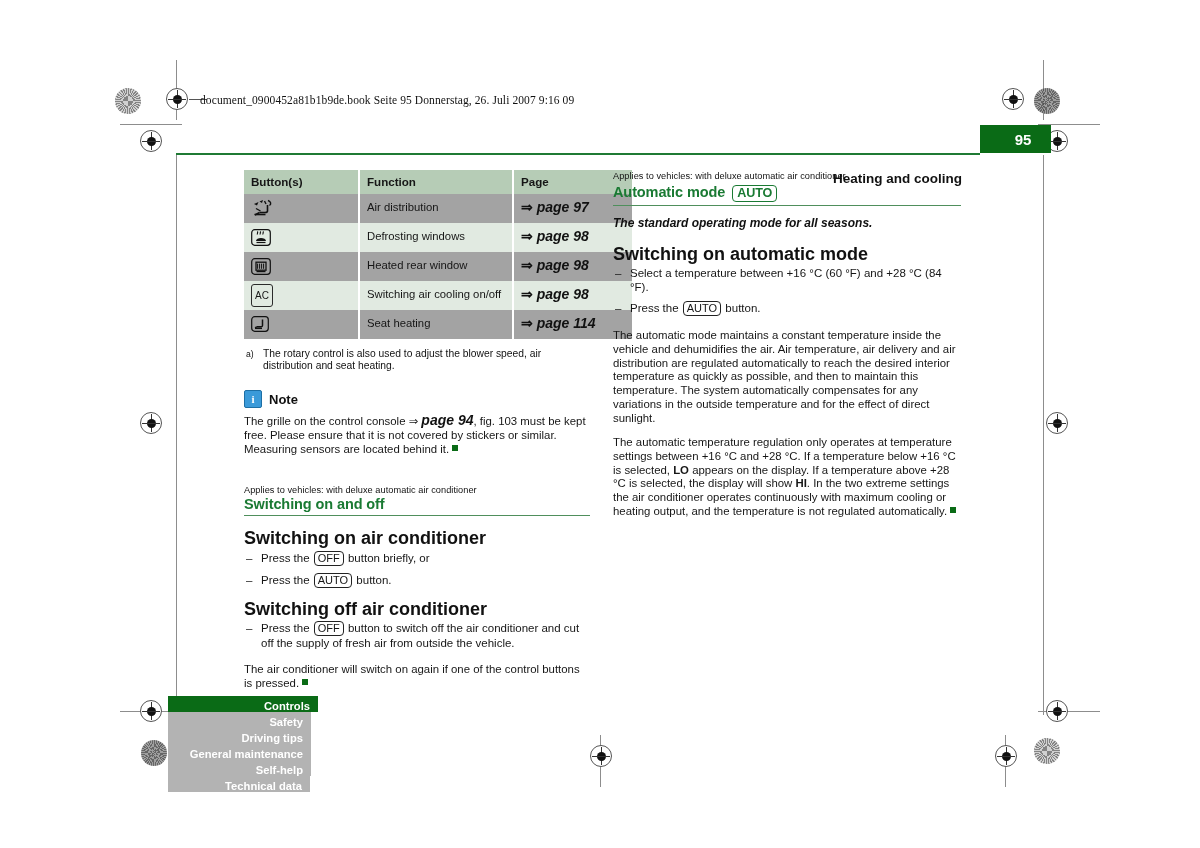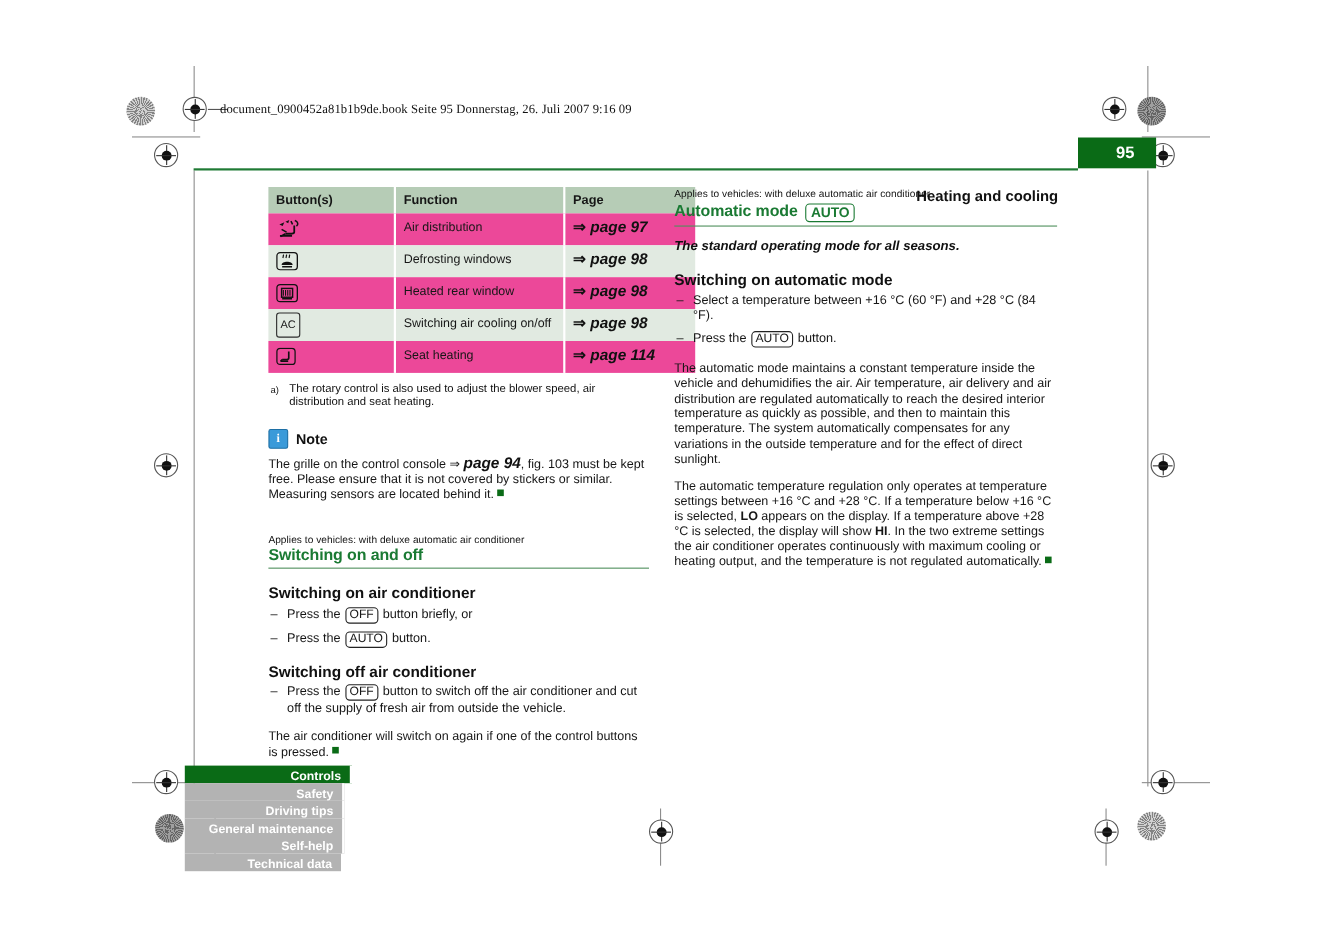--- a/index.html
+++ b/index.html
@@ -37,21 +37,21 @@
   
   .col{position:absolute;font-size:11.4px;line-height:13.6px;color:#161616;}
   .colL{left:244px;top:170px;width:346px;}
   .colR{left:613px;top:170px;width:348px;}
 
   
   table.btntable{border-collapse:collapse;width:100%;table-layout:fixed;}
   table.btntable td,table.btntable th{padding:4px 7px;text-align:left;vertical-align:middle;
       border-right:2px solid #ffffff;font-size:11.3px;}
   table.btntable th{background:#b6ccb6;font-weight:bold;font-size:11.6px;padding-top:5px;padding-bottom:5px;}
-  table.btntable tr.r-odd td{background:#ec4899;}
+  table.btntable tr.r-odd td{background:#a3a3a3;}
   table.btntable tr.r-even td{background:#e1eae1;}
   table.btntable td:last-child,table.btntable th:last-child{border-right:none;}
   .c-btn{width:100px;}
   .c-fn{width:138px;}
   .c-pg{width:104px;}
   .pgref{font-style:italic;font-weight:bold;font-size:14px;color:#111;white-space:nowrap;}
   .arrow{font-style:normal;}
 
   
   .icon-cell{height:21px;display:flex;align-items:center;}
@@ -71,21 +71,21 @@
       font-family:"Liberation Serif",serif;}
   .note-title{font-size:13px;font-weight:bold;color:#111;}
   .sq-end{display:inline-block;width:6px;height:6px;background:#0a6b16;margin-left:3px;
       vertical-align:2px;}
 
   
   .applies{font-size:9.2px;color:#111;margin-bottom:1px;letter-spacing:.05px;}
   .sec-h{font-size:14.5px;font-weight:bold;color:#1a7a33;letter-spacing:-.1px;
       display:flex;align-items:center;gap:7px;}
   .sec-rule{height:1.6px;background:#4f8f5c;margin-top:3px;margin-bottom:11px;}
-  .sub-h{font-size:14px;font-weight:bold;color:#111;margin:13px 0 5px 0;}
+  .sub-h{font-size:18px;font-weight:bold;color:#111;margin:13px 0 5px 0;}
   .italic-lead{font-style:italic;font-weight:bold;font-size:12px;color:#111;margin-bottom:3px;}
   p.body{margin:0 0 11px 0;font-size:11.4px;line-height:13.7px;}
   ul.dash{list-style:none;margin:0 0 4px 0;padding:0;}
   ul.dash li{position:relative;padding-left:17px;margin-bottom:7px;font-size:11.5px;line-height:14px;}
   ul.dash li:before{content:"\2013";position:absolute;left:2px;top:0;}
   .kbtn{display:inline-block;border:1.2px solid #222;border-radius:4px;padding:0 3px;
       font-size:11px;line-height:13px;margin:0 1px;}
   .kbtn-g{display:inline-block;border:1.3px solid #1a7a33;border-radius:4px;padding:0 4px;
       font-size:12.6px;line-height:15px;color:#1a7a33;font-weight:bold;}
 

